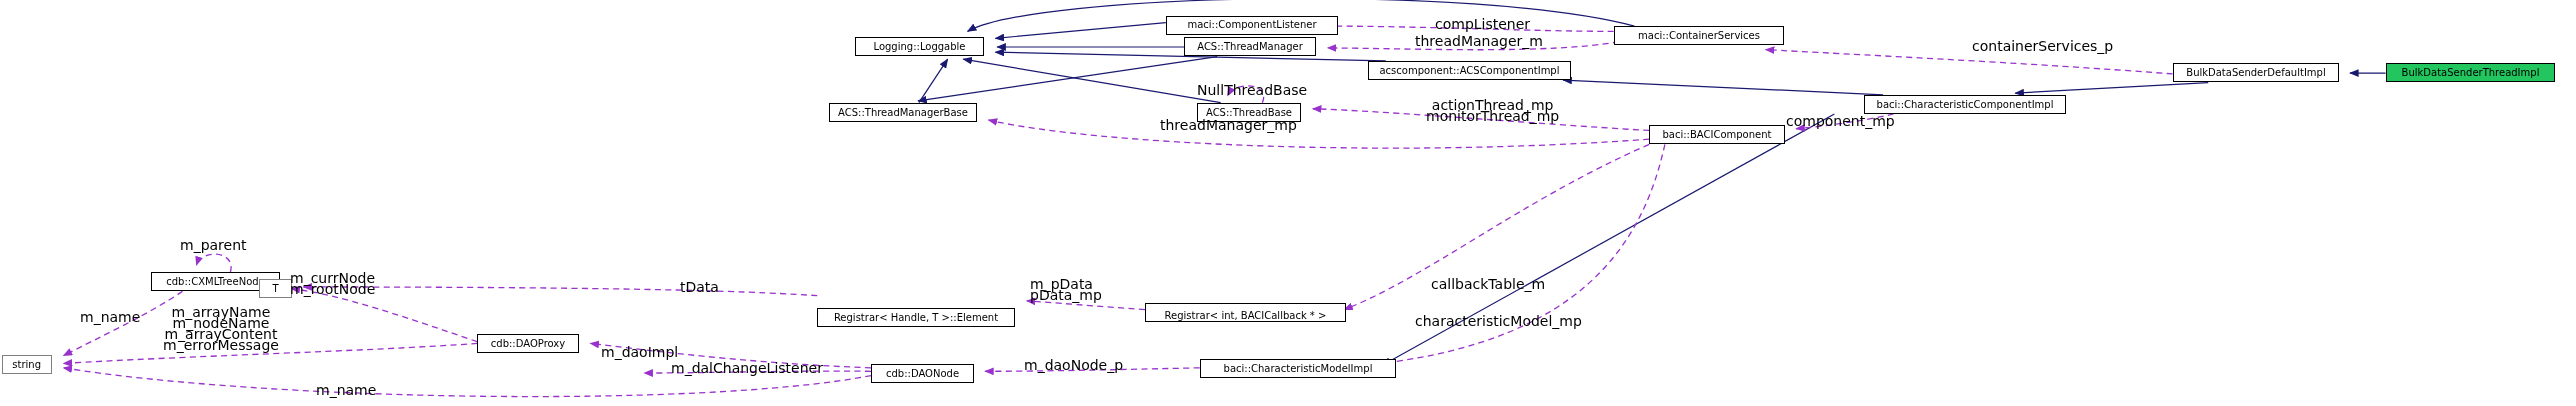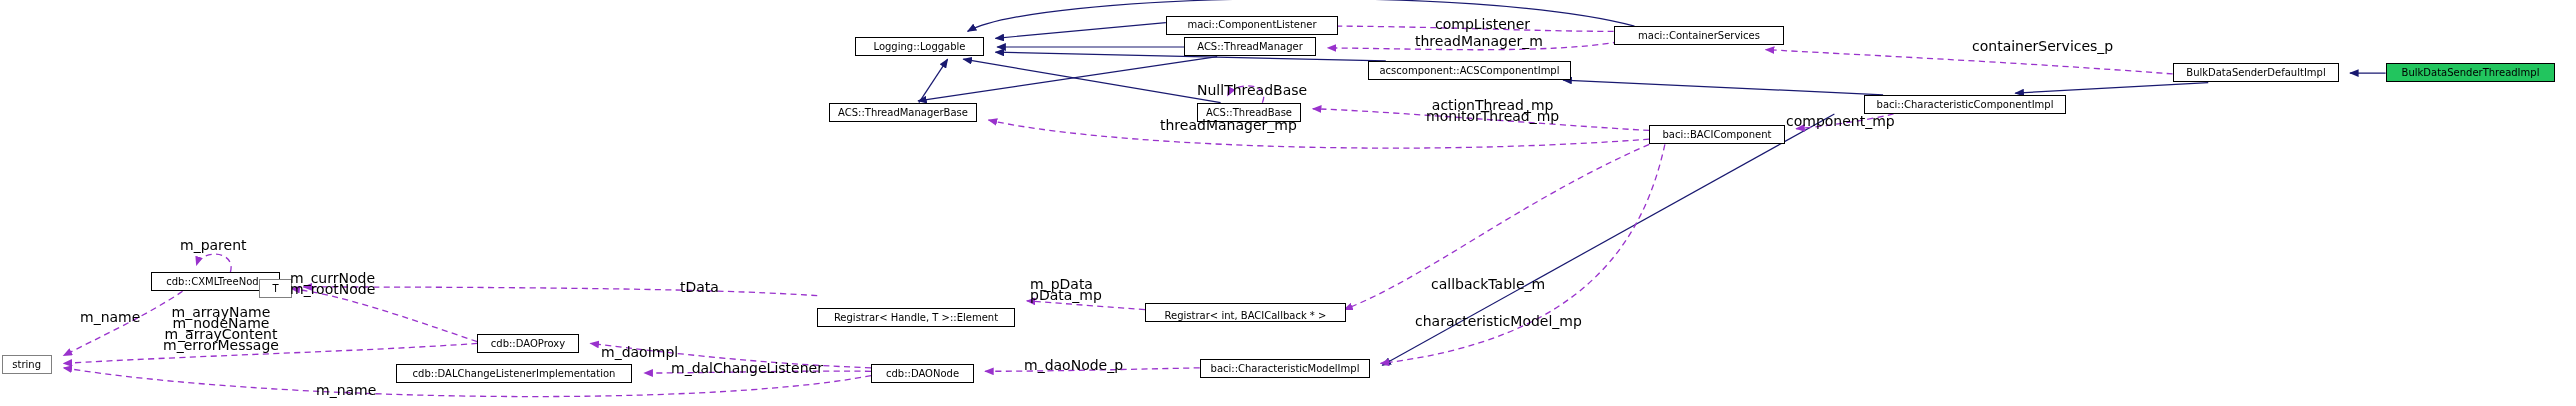--- a/index.html
+++ b/index.html
@@ -113,27 +113,24 @@
   </div>
   <div class="node" style="left:817px;top:308px;width:198px;height:19px;">
     <span>Registrar&lt; Handle, T &gt;::Element</span>
   </div>
   <div class="node" style="left:1145px;top:303px;width:201px;height:19px;align-items:flex-end;">
     <span>Registrar&lt; int, BACICallback * &gt;</span>
   </div>
   <div class="node" style="left:477px;top:334px;width:102px;height:19px;">
     <span>cdb::DAOProxy</span>
   </div>
-  <div class="node" style="left:396px;top:364px;width:236px;height:19px;">
-    <span>cdb::DALChangeListenerImplementation</span>
-  </div>
   <div class="node" style="left:871px;top:364px;width:103px;height:19px;">
     <span>cdb::DAONode</span>
   </div>
-  <div class="node" style="left:1200px;top:359px;width:170px;height:19px;">
+  <div class="node" style="left:1200px;top:359px;width:196px;height:19px;">
     <span>baci::CharacteristicModelImpl</span>
   </div>
   <div class="node plain" style="left:1.7px;top:355px;width:50px;height:19px;">
     <span>string</span>
   </div>
 
   <div class="lbl" style="left:1435px;top:19px;">compListener</div>
   <div class="lbl" style="left:1407px;top:36px;padding-left:8px;">threadManager_m</div>
   <div class="lbl" style="left:1972px;top:41px;">containerServices_p</div>
   <div class="lbl" style="left:1197px;top:85px;">NullThreadBase</div>

